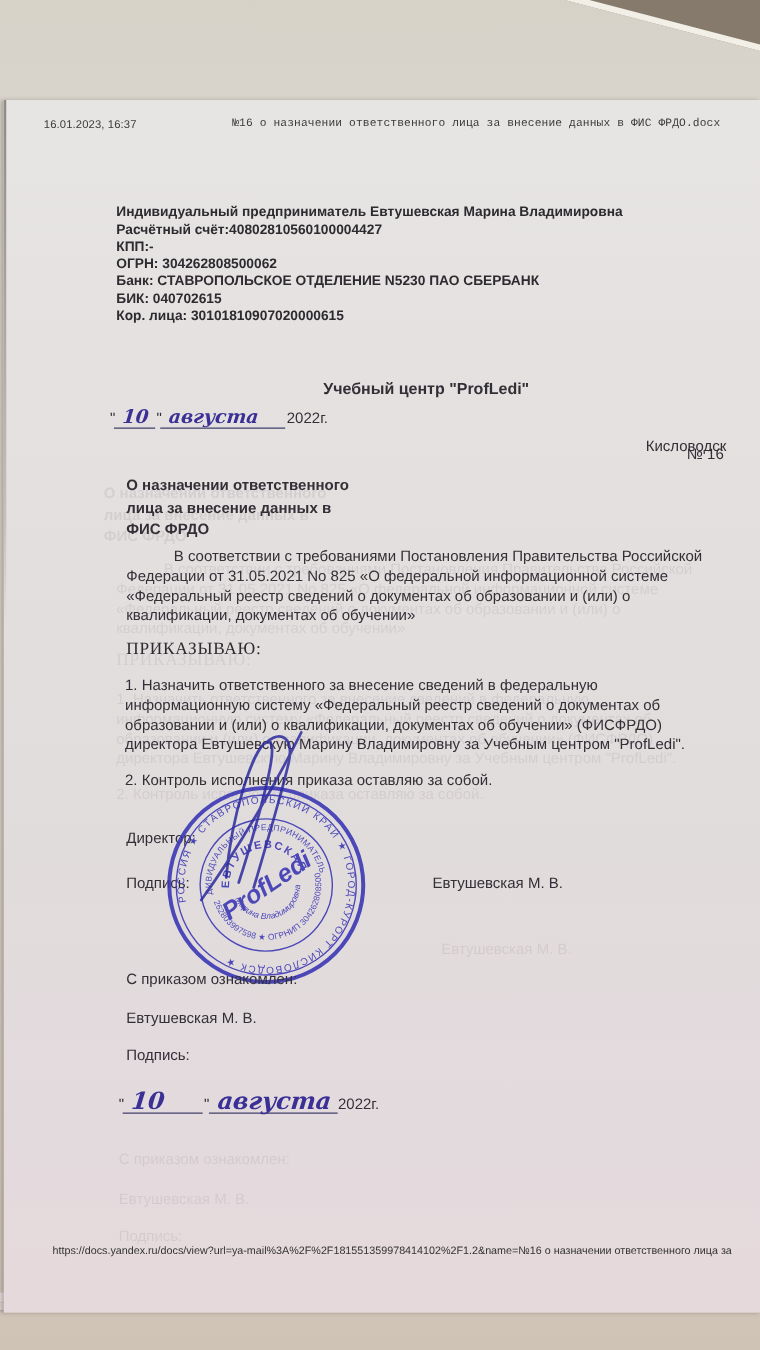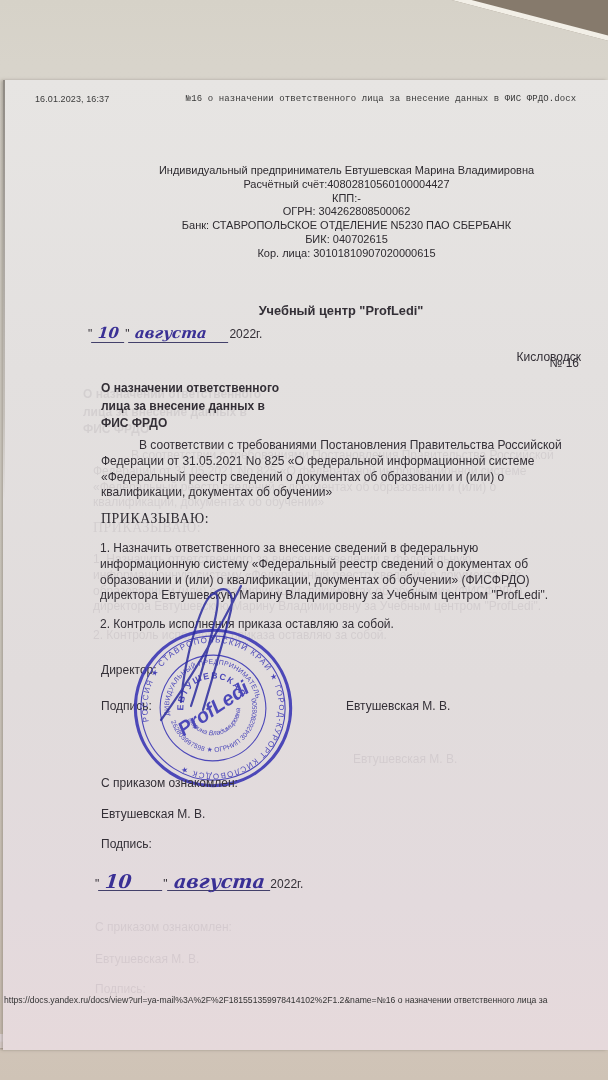--- a/index.html
+++ b/index.html
@@ -15,23 +15,23 @@
   .sheet-edge1{position:absolute;left:0;top:1034px;width:608px;height:8px;background:#e9dee1;box-shadow:0 1px 1px rgba(120,105,100,.35);}
   .sheet-edge2{position:absolute;left:0;top:1042px;width:608px;height:6px;background:#e3d6d4;box-shadow:0 1px 2px rgba(110,95,90,.4);}
   
   .paper{position:absolute;left:3px;top:80px;width:605px;height:970px;overflow:hidden;
       background:linear-gradient(180deg,#e7e5e3 0%,#e3e0df 30%,#e1dcdc 62%,#e3dadd 85%,#e6d9db 100%);
       box-shadow:-2px 0 3px rgba(90,80,70,.35);}
   .paper-edge-l{position:absolute;left:0;top:0;width:2px;height:420px;background:linear-gradient(180deg,#8f8a84,#c5c0ba 80%,transparent);}
   .abs{position:absolute;}
   
   .phead{font-size:9px;color:#3b3b3b;letter-spacing:.1px;}
-  .pfoot{font-size:8.6px;color:#333;white-space:nowrap;}
+  .pfoot{font-size:8.6px;color:#333;white-space:nowrap;padding-left:38px;}
   
-  .letterhead{right:8px;text-align:center;font-size:11px;font-weight:400;line-height:13.8px;color:#2e2b30;}
+  .letterhead{right:8px;text-align:left;font-size:11px;font-weight:700;line-height:13.8px;color:#2e2b30;}
   
   .doc{font-size:12px;line-height:15.8px;color:#332f36;}
   .b{font-weight:700;}
   .title{font-weight:700;font-size:12.8px;}
   .serifcmd{font-family:"Liberation Serif",serif;font-size:13.8px;letter-spacing:.6px;color:#2d2a31;}
   .hw{font-family:"DejaVu Serif",serif;font-style:italic;font-weight:600;color:#3a3095;
       transform:skewX(-6deg);display:inline-block;}
   .hw-line{border-bottom:1.6px solid #43406a;padding:0 6px;}
   .ghost{color:#6a5f6d;opacity:.12;filter:blur(.5px);}
   .stamp-wrap{pointer-events:none;}

